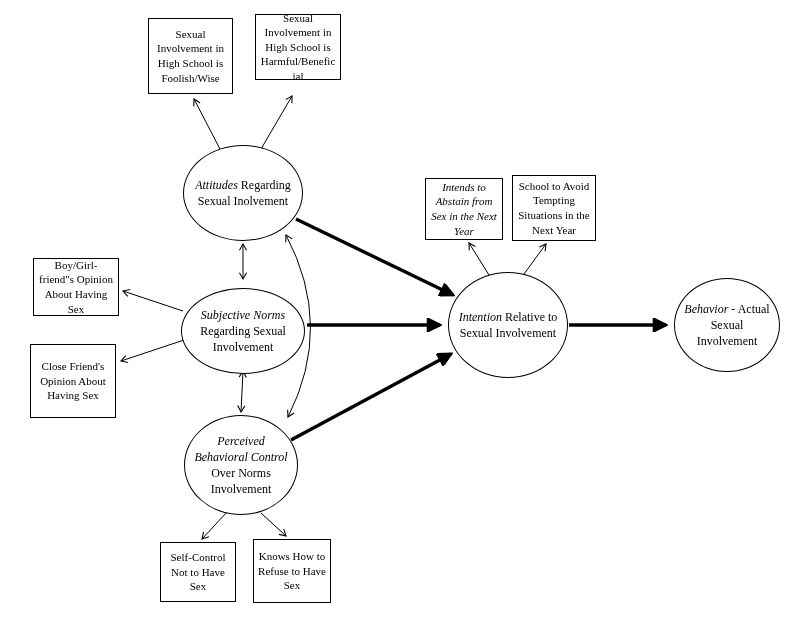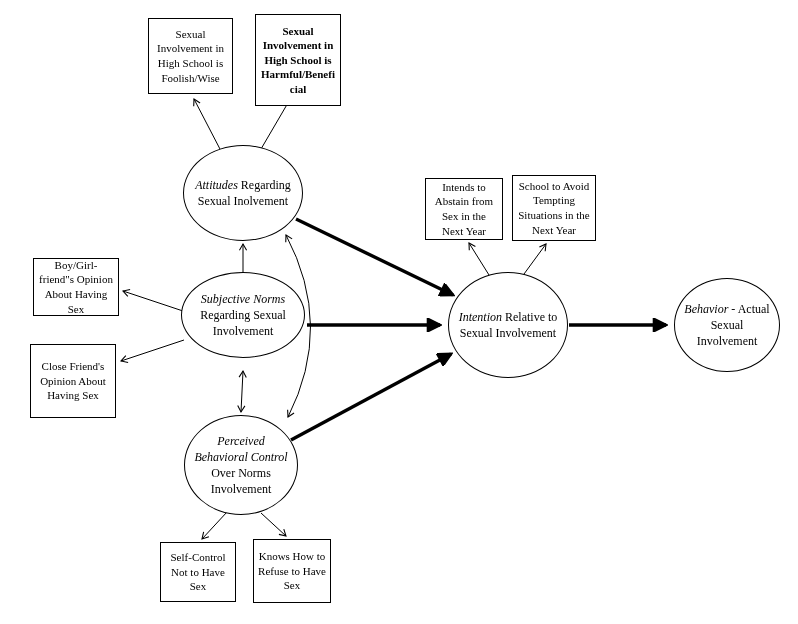--- a/index.html
+++ b/index.html
@@ -79,39 +79,39 @@
     <path class="thin" d="M286,235 Q334,326 288,417" marker-start="url(#athinS)" marker-end="url(#athin)"></path>
 
     <line class="thick" x1="296" y1="219" x2="453" y2="295" marker-end="url(#athick)"></line>
     <line class="thick" x1="307" y1="325" x2="440" y2="325" marker-end="url(#athick)"></line>
     <line class="thick" x1="291" y1="440" x2="451" y2="354" marker-end="url(#athick)"></line>
     <line class="thick" x1="569" y1="325" x2="666" y2="325" marker-end="url(#athick)"></line>
   </svg>
 
   <div class="node rect" style="left:148px; top:18px; width:85px; height:76px;">Sexual Involvement in High School is Foolish/Wise</div>
 
-  <div class="node rect" style="left:255px; top:14px; width:86px; height:92px;font-weight:bold;">Sexual Involvement in High School is Harmful/Beneficial</div>
+  <div class="node rect" style="left:255px; top:14px; width:86px; height:66px;">Sexual Involvement in High School is Harmful/Beneficial</div>
 
   <div class="node rect" style="left:33px; top:258px; width:86px; height:58px;">Boy/Girl-friend"s Opinion About Having Sex</div>
 
   <div class="node rect" style="left:30px; top:344px; width:86px; height:74px;">Close Friend's Opinion About Having Sex</div>
 
   <div class="node rect" style="left:160px; top:542px; width:76px; height:60px;">Self-Control Not to Have Sex</div>
 
   <div class="node rect" style="left:253px; top:539px; width:78px; height:64px;">Knows How to Refuse to Have Sex</div>
 
-  <div class="node rect" style="left:425px; top:178px; width:78px; height:62px;">Intends to Abstain from Sex in the Next Year</div>
+  <div class="node rect" style="left:425px; top:178px; width:78px; height:62px;font-style:italic;">Intends to Abstain from Sex in the Next Year</div>
 
   <div class="node rect" style="left:512px; top:175px; width:84px; height:66px;">School to Avoid Tempting Situations in the Next Year</div>
 
   <div class="node ell" style="left:183px; top:145px; width:120px; height:96px;">
     <div class="txt"><span class="it">Attitudes</span><span> Regarding Sexual Inolvement</span></div>
   </div>
 
-  <div class="node ell" style="left:181px; top:272px; width:124px; height:86px;justify-content:flex-end;">
+  <div class="node ell" style="left:181px; top:288px; width:124px; height:86px;justify-content:flex-end;">
     <div class="txt"><span class="it">Subjective Norms</span><span> Regarding Sexual Involvement</span></div>
   </div>
 
   <div class="node ell" style="left:184px; top:415px; width:114px; height:100px;">
     <div class="txt"><span class="it">Perceived Behavioral Control</span><span> Over Norms Involvement</span></div>
   </div>
 
   <div class="node ell" style="left:674px; top:278px; width:106px; height:94px;">
     <div class="txt"><span class="it">Behavior</span><span> - Actual Sexual Involvement</span></div>
   </div>

